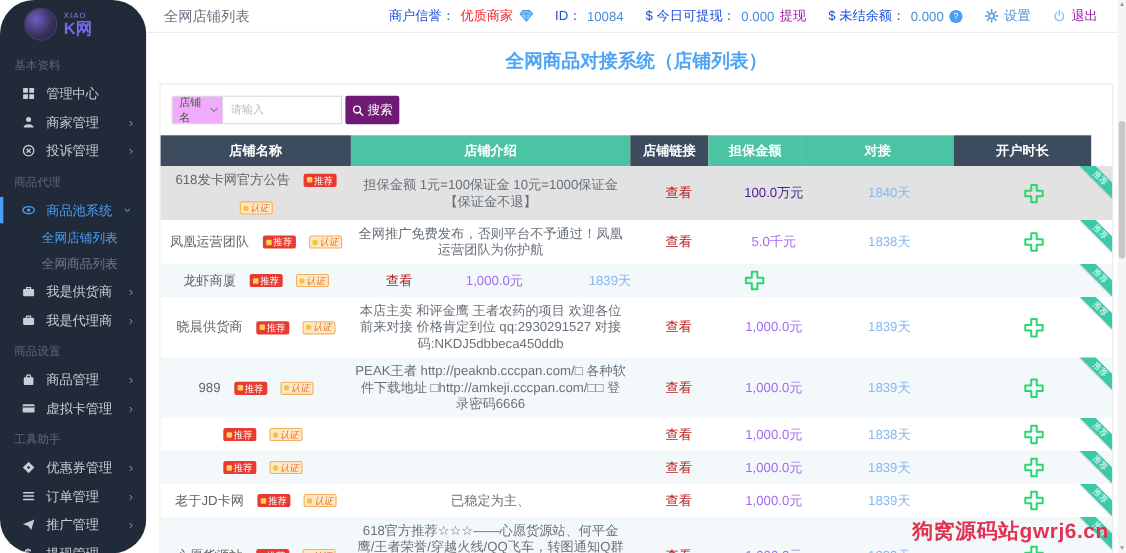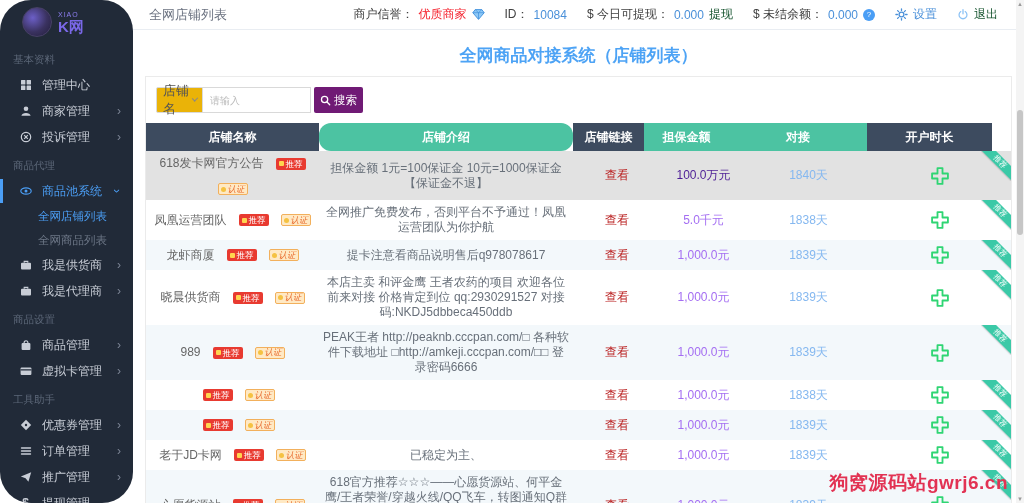--- a/index.html
+++ b/index.html
@@ -26,33 +26,33 @@
   .chev.down { display:inline-block; transform:rotate(90deg); margin-right:14px; }
   .menu-item.active .chev { color:#4b9ef5; }
   .submenu-item { height:24px; display:flex; align-items:center; padding-left:38px; font-size:11.5px; color:#6d7787; cursor:pointer; }
   .submenu-item.active { color:#4b9ef5; }
 
   
   .main { flex:1; position:relative; background:#fff; height:503px; }
   .topbar { height:30px; display:flex; align-items:center; justify-content:space-between; padding:0 26px 0 16px; border-bottom:1px solid #e9edf2; background:#fff; }
   .tb-title { font-size:13px; color:#6b7280; }
   .topbar-right { display:flex; align-items:center; gap:5px; font-size:12px; }
-  .tb-label { color:#404040; }
+  .tb-label { color:#1d4ed8; }
   .tb-red { color:#f5222d; }
   .tb-blue { color:#4a90d9; }
-  .tb-light { color:#14532d; cursor:pointer; text-decoration:none; }
+  .tb-light { color:#a21caf; cursor:pointer; text-decoration:none; }
   .tb-gap { width:10px; }
   .tb-icon { display:inline-flex; align-items:center; cursor:pointer; }
   .info-dot { width:12px; height:12px; border-radius:50%; background:#4a9ef5; color:#fff; font-size:8px; display:inline-flex; align-items:center; justify-content:center; cursor:pointer; }
 
   .content { padding-top:8px; }
   .page-head { text-align:center; font-size:17px; font-weight:600; color:#4da3f5; padding:6px 0 9px; }
   .card { margin:0 12px; border:1px solid #ebebeb; background:#fff; }
   .search-row { display:flex; align-items:center; padding:10px; gap:0; }
-  .select { width:47px; height:26px; border:1px solid #d9d9d9; border-radius:2px 0 0 2px; display:flex; align-items:center; justify-content:space-between; padding:0 5px 0 6px; font-size:13px; color:#555; cursor:pointer; background:#eab308; }
+  .select { width:47px; height:26px; border:1px solid #d9d9d9; border-radius:2px 0 0 2px; display:flex; align-items:center; justify-content:space-between; padding:0 5px 0 6px; font-size:10px; color:#555; cursor:pointer; background:#f0abfc; }
   .select .sel-arrow { width:5px; height:5px; border-right:1.4px solid #888; border-bottom:1.4px solid #888; transform:rotate(45deg); margin-top:-3px; }
   .search-input { width:108px; height:26px; border:1px solid #d9d9d9; border-left:none; padding:0 7px; font-size:10px; color:#333; outline:none; }
   .search-input::placeholder { color:#bcbcbc; }
   .search-btn { margin-left:3px; width:49px; height:26px; background:#701a75; border:none; border-radius:2px; color:#fff; font-size:11.5px; display:inline-flex; align-items:center; justify-content:center; gap:3px; cursor:pointer; }
 
   
   .thead { display:flex; }
   .th { height:28px; display:flex; align-items:center; justify-content:center; color:#fff; font-size:12px; font-weight:bold; }
   .th.dark { background:#3d4b5f; }
   .th.green { background:#4cc3a2; }
@@ -287,21 +287,21 @@
             <svg width="11" height="11" viewBox="0 0 12 12">
                 <circle cx="5" cy="5" r="3.4" fill="none" stroke="#fff" stroke-width="1.4"></circle>
                 <line x1="7.7" y1="7.7" x2="10.6" y2="10.6" stroke="#fff" stroke-width="1.4" stroke-linecap="round"></line>
               </svg>
             <span>搜索</span>
           </button>
         </div>
         <div class="table">
           <div class="thead">
               <div class="th dark" style="width: 173px;">店铺名称</div>
-              <div class="th green" style="width: 254px; border-radius: 12px;">店铺介绍</div>
+              <div class="th green" style="width: 254px;">店铺介绍</div>
               <div class="th dark" style="width: 71px;">店铺链接</div>
               <div class="th green" style="width: 85px;">担保金额</div>
               <div class="th green" style="width: 138px;">对接</div>
               <div class="th dark" style="width: 125px;">开户时长</div>
             </div>
           <div class="tbody">
               <div class="tr hl">
                 <div class="td td-name" style="width: 173px;">
                   <span>618发卡网官方公告</span>
                   <span class="badge-rec">
@@ -364,21 +364,20 @@
                   <span>龙虾商厦</span>
                   <span class="badge-rec">
                     <span class="thumb"></span>
                     <span>推荐</span>
                   </span>
                   <span class="badge-cert">
                     <span class="medal"></span>
                     <span>认证</span>
                   </span>
                 </div>
-                <div class="td td-intro" style="width: 254px;">提卡注意看商品说明售后q978078617</div>
                 <div class="td" style="width: 88px;">
                   <span class="view-link">查看</span>
                 </div>
                 <div class="td amt-purple" style="width: 85px;">1,000.0元</div>
                 <div class="td days" style="width: 125px;">1839天</div>
                 <div class="td" style="width: 138px;">
                   <span class="plus-icon">
                     <svg width="20" height="20" viewBox="0 0 24 24">
                       <path d="M9 2.5 h6 v6.5 h6.5 v6 h-6.5 v6.5 h-6 v-6.5 h-6.5 v-6 h6.5 z" fill="none" stroke="#2fd573" stroke-width="2.2" stroke-linejoin="round"></path>
                     </svg>

